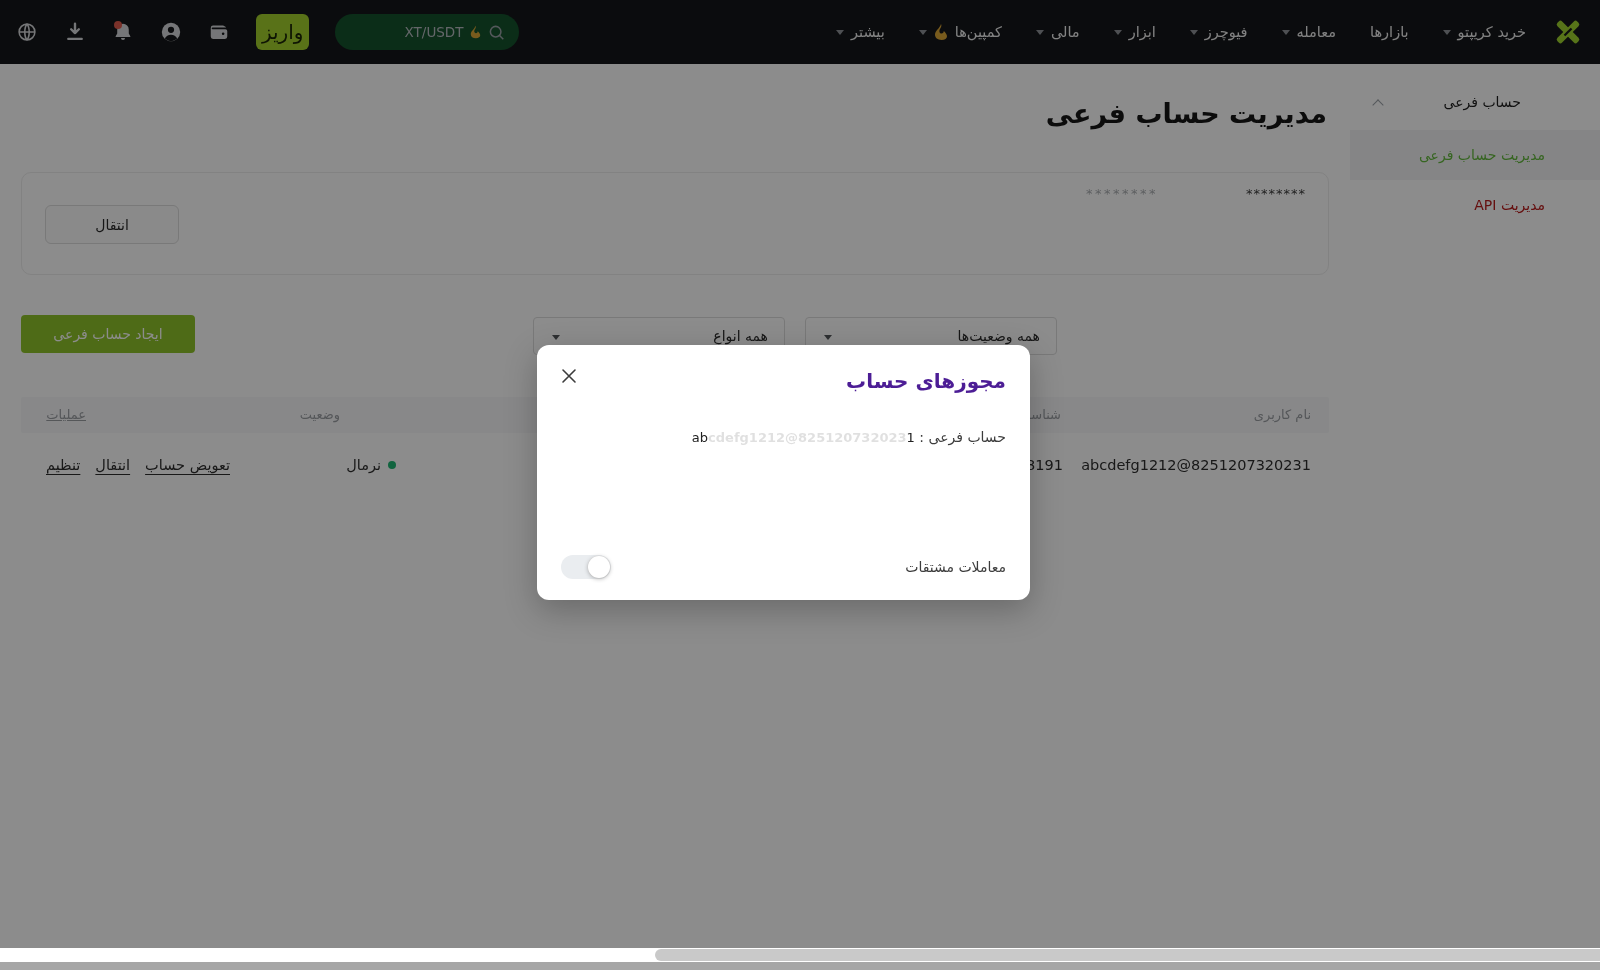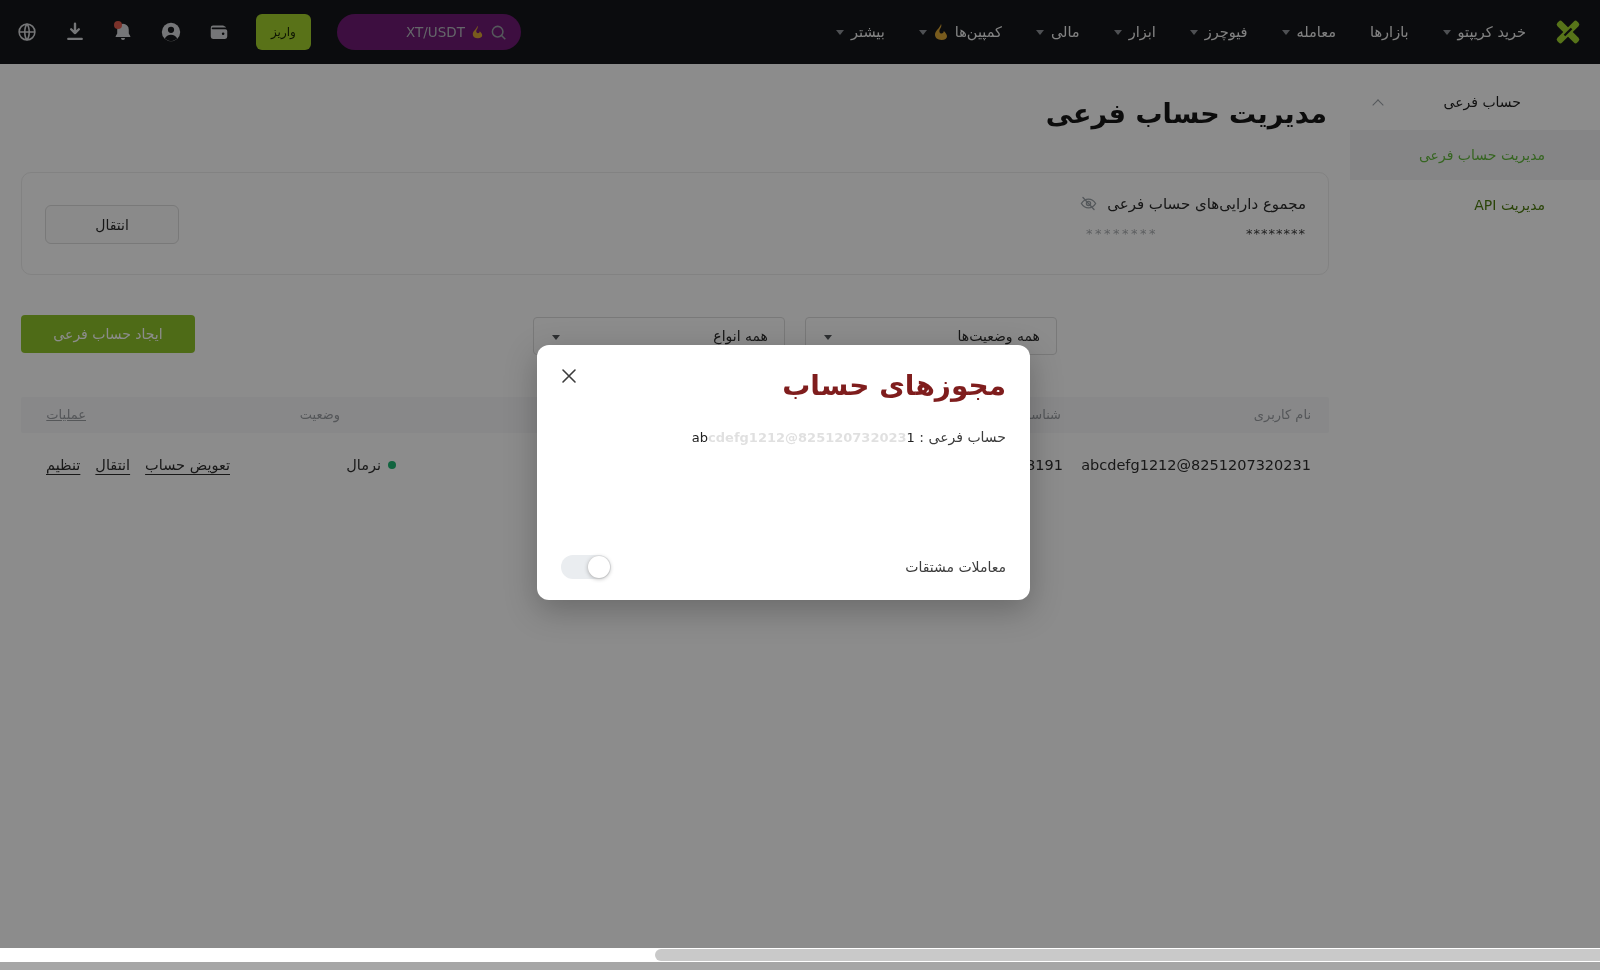--- a/index.html
+++ b/index.html
@@ -12,36 +12,36 @@
   .topbar {
     position:absolute; top:0; left:0; right:0; height:64px; background:#15171a;
     display:flex; align-items:center; padding:0 16px; z-index:1;
   }
   .logo { width:32px; height:32px; margin-left:26px; flex:0 0 auto; cursor:pointer; }
   .nav { display:flex; align-items:center; gap:34px; }
   .nav-item { display:flex; align-items:center; gap:7px; color:#ededed; font-size:14.5px; cursor:pointer; white-space:nowrap; }
   .chev { width:0; height:0; border-left:4px solid transparent; border-right:4px solid transparent; border-top:5px solid #8f9398; }
   .top-left { display:flex; align-items:center; gap:26px; margin-inline-start:auto; }
   .search-pill {
-    width:184px; height:36px; background:#701a75; border-radius:18px;
+    width:184px; height:36px; background:#14532d; border-radius:18px;
     display:flex; align-items:center; gap:7px; padding:0 14px; color:#b7bbc0; font-size:13.5px; cursor:pointer;
   }
   .deposit-btn {
-    height:36px; padding:0 15px; background:#a3d02c; border-radius:6px; border:none;
-    color:#1a2606; font-size:12px; font-family:inherit; display:flex; align-items:center; cursor:pointer;
+    height:36px; padding:0 6px; background:#a3d02c; border-radius:6px; border:none;
+    color:#1a2606; font-size:20px; font-family:inherit; display:flex; align-items:center; cursor:pointer;
   }
   .tb-icon { position:relative; width:22px; height:22px; color:#d6d8da; cursor:pointer; display:flex; align-items:center; justify-content:center; }
   .tb-icon svg { width:22px; height:22px; }
   .bell-dot { position:absolute; top:0px; left:2px; width:8px; height:8px; border-radius:50%; background:#e05b4d; }
   
   .sidebar { position:absolute; top:64px; right:0; width:250px; bottom:22px; background:#fff; z-index:1; }
   .sb-section { position:relative; padding:30px 79px 0 0; font-size:14px; color:#1d1d1d; cursor:pointer; }
   .sb-caret { position:absolute; left:24px; top:37px; width:8px; height:8px; border-left:1.5px solid #9aa0a6; border-top:1.5px solid #9aa0a6; transform:rotate(45deg); }
   .sb-items { margin-top:20px; }
-  .sb-item { height:50px; line-height:50px; padding-right:55px; font-size:14px; color:#4d7c0f; cursor:pointer; }
+  .sb-item { height:50px; line-height:50px; padding-right:55px; font-size:14px; color:#b91c1c; cursor:pointer; }
   .sb-item.active { background:#f2f3f5; color:#63b83c; }
   
   .page-title { position:absolute; top:98px; right:273px; font-size:27px; font-weight:bold; color:#161616; z-index:1; }
   .assets-card {
     position:absolute; top:172px; left:21px; width:1308px; height:103px; background:#fff;
     border:1px solid #ededed; border-radius:10px; z-index:1;
   }
   .ac-label-row { display:flex; align-items:center; gap:9px; padding:21px 22px 0 0; }
   .ac-label { font-size:15px; color:#2b2b2b; }
   .eye-btn { width:19px; height:19px; color:#9aa0a6; cursor:pointer; }
@@ -72,21 +72,21 @@
   .c-status { position:absolute; top:24px; right:933px; display:flex; align-items:center; gap:7px; }
   .dot { width:8px; height:8px; border-radius:50%; background:#1fb673; }
   .c-ops { position:absolute; top:24px; right:1099px; display:flex; gap:15px; white-space:nowrap; }
   .op-link { color:#2e2e2e; text-decoration:underline; text-underline-offset:4px; cursor:pointer; }
   
   .overlay { position:absolute; inset:0; background:rgba(0,0,0,0.45); z-index:5; }
   .modal {
     position:absolute; left:537px; top:345px; width:493px; height:255px; background:#fff;
     border-radius:12px; z-index:10; box-shadow:0 10px 32px rgba(0,0,0,0.25);
   }
-  .modal-title { position:absolute; top:24px; right:24px; font-size:28px; font-weight:bold; color:#7f1d1d; }
+  .modal-title { position:absolute; top:24px; right:24px; font-size:20px; font-weight:bold; color:#4c1d95; }
   .modal-close { position:absolute; top:21px; left:22px; width:20px; height:20px; color:#3c3c3c; cursor:pointer; }
   .sub-row { position:absolute; top:84px; right:24px; font-size:14px; color:#3c3c3c; }
   .sub-val { direction:ltr; unicode-bidi:embed; font-size:13px; color:#222; }
   .sub-val .faint { color:rgba(60,60,60,0.16);font-weight:bold; }
   .perm-row { position:absolute; right:24px; left:24px; height:24px; }
   .pr1 { top:123px; } .pr2 { top:167px; } .pr3 { top:210px; }
   .perm-label { float:right; line-height:24px; font-size:14px; color:#3c3c3c; }
   .toggle { position:absolute; left:0; top:0; width:50px; height:24px; background:#eaedf0; border-radius:12px; cursor:pointer; }
   .knob { position:absolute; right:1px; top:1px; width:22px; height:22px; background:#fff; border-radius:50%;
           box-shadow:0 1px 4px rgba(0,0,0,0.28), 0 0 0 0.5px #e7e7e7; }
@@ -200,30 +200,20 @@
     </div>
     <div class="sb-items">
       <div class="sb-item active">مدیریت حساب فرعی</div>
       <div class="sb-item">مدیریت API</div>
     </div>
   </aside>
 
   <h1 class="page-title">مدیریت حساب فرعی</h1>
 
   <section class="assets-card">
-    <div class="ac-label-row">
-      <span class="ac-label">مجموع دارایی‌های حساب فرعی</span>
-      <span class="eye-btn">
-        <svg viewBox="0 0 24 24" fill="none" stroke="currentColor" stroke-width="1.7" stroke-linecap="round">
-          <path d="M3 12s3.4-5.6 9-5.6S21 12 21 12s-3.4 5.6-9 5.6S3 12 3 12z"></path>
-          <circle cx="12" cy="12" r="2.6"></circle>
-          <path d="M5 4.5l14 15"></path>
-        </svg>
-      </span>
-    </div>
     <div class="ac-values">
       <span class="masked-primary">********</span>
       <span class="masked-secondary">********</span>
     </div>
     <button class="transfer-btn">انتقال</button>
   </section>
 
   <button class="create-btn">ایجاد حساب فرعی</button>
 
   <div class="dd dd2">

